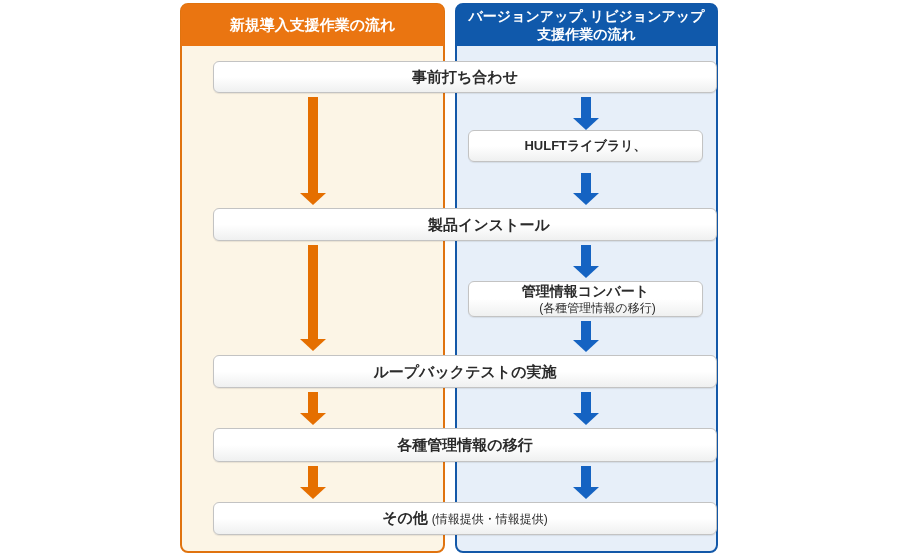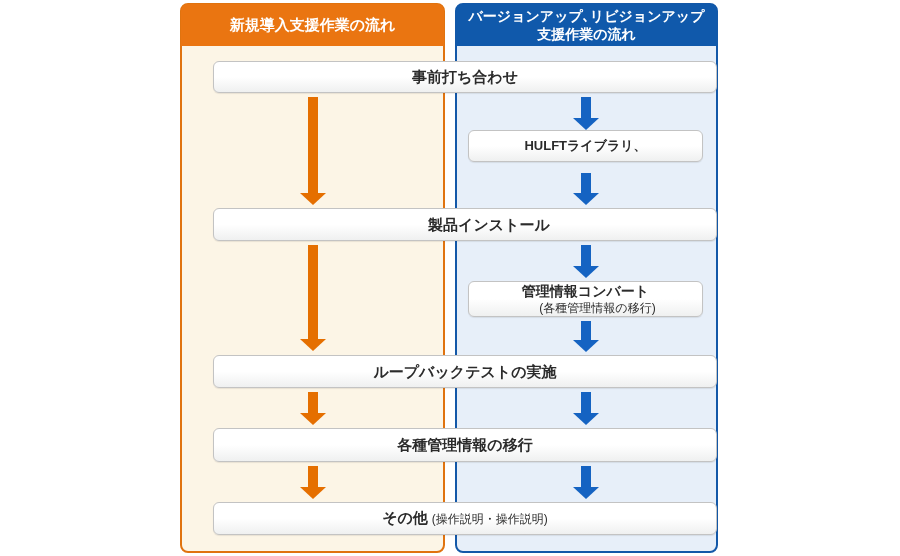--- a/index.html
+++ b/index.html
@@ -90,21 +90,21 @@
 
   <div class="flow-box shared" style="top:428px;height:34px;">
     <span class="box-inline">
       <span class="box-main">各種管理情報の移行</span>
     </span>
   </div>
 
   <div class="flow-box shared" style="top:502px;height:33px;justify-content:center;">
     <span class="box-inline">
       <span class="box-main">その他</span>
-      <span class="box-note">(操作説明・操作説明)</span>
+      <span class="box-note">(情報提供・情報提供)</span>
     </span>
   </div>
 
   <div class="flow-box right-only two-line" style="top:130px;height:32px;">
     <span class="box-main">HULFTライブラリ、</span>
   </div>
 
   <div class="flow-box right-only two-line" style="top:281px;height:36px;text-align:center;">
     <span class="box-main" style="font-size:14px;">管理情報コンバート</span>
     <span class="box-note">(各種管理情報の移行)</span>

